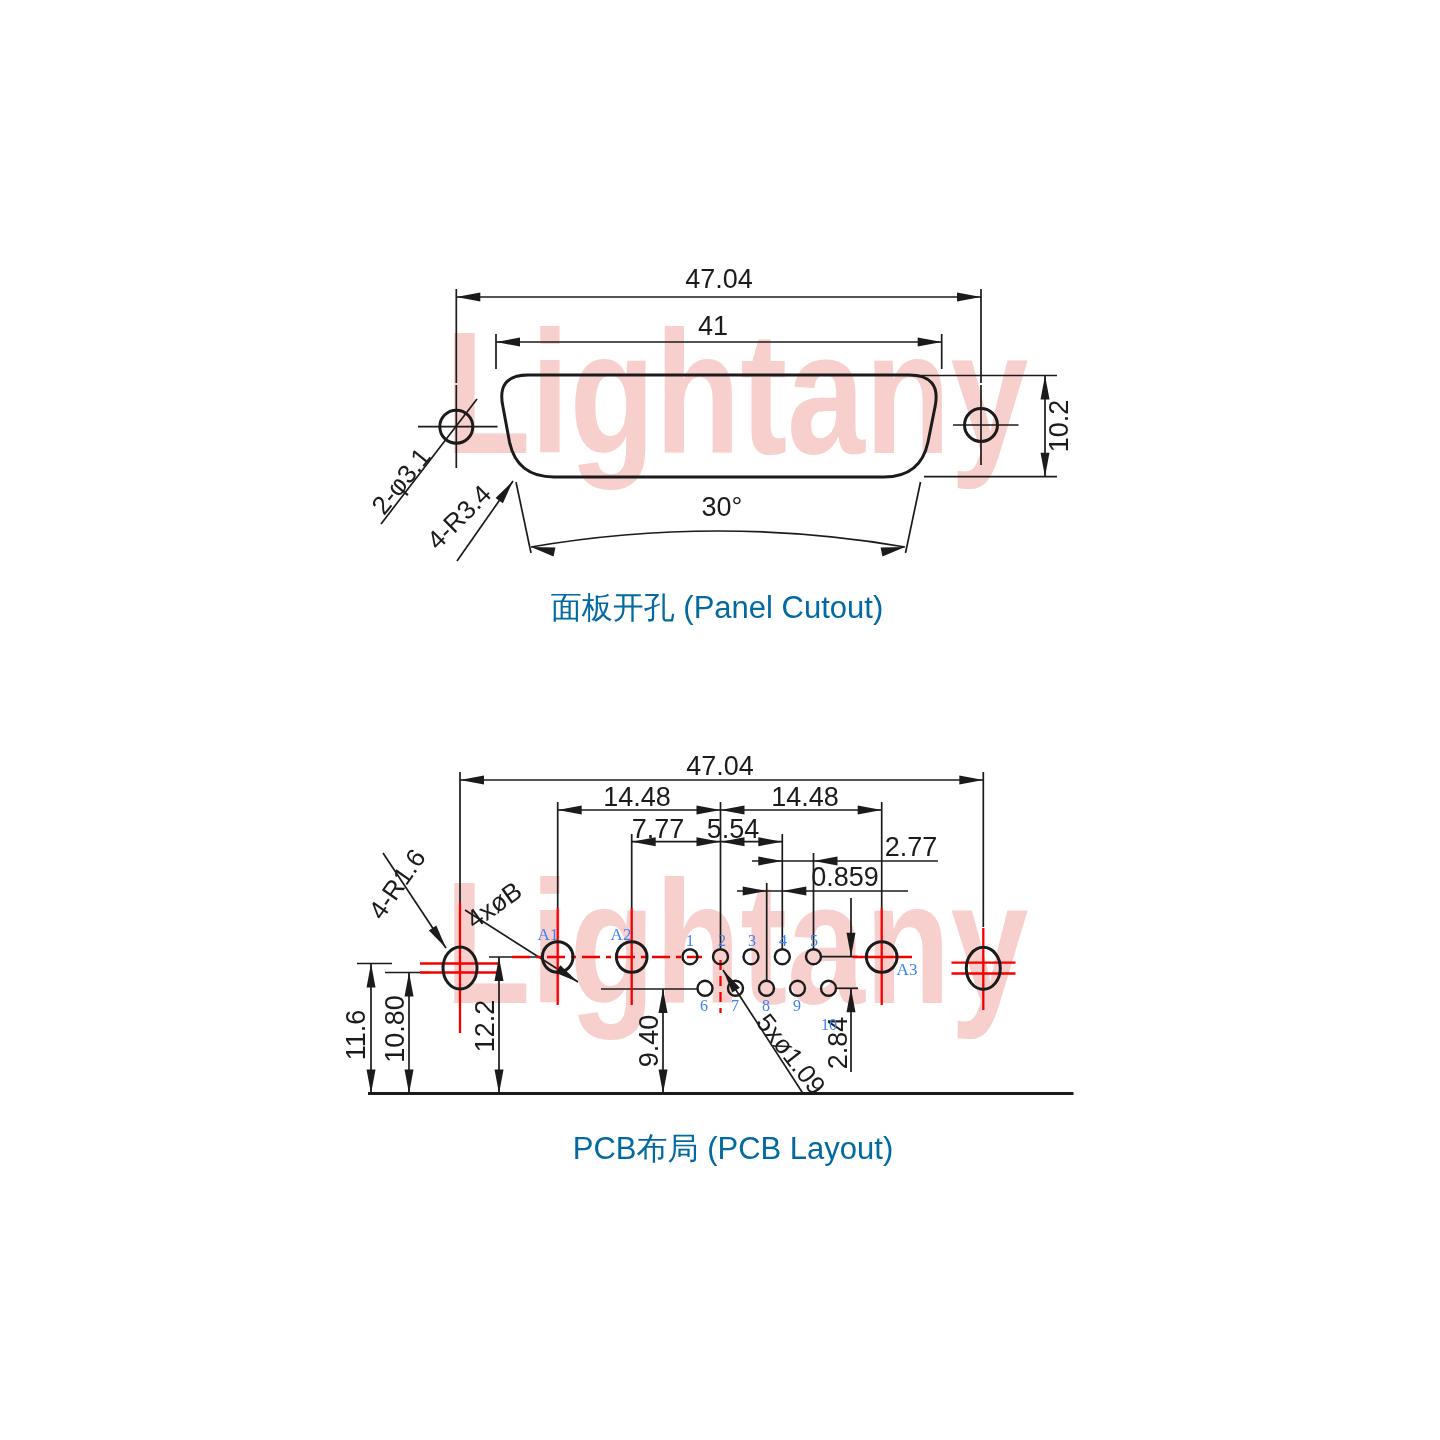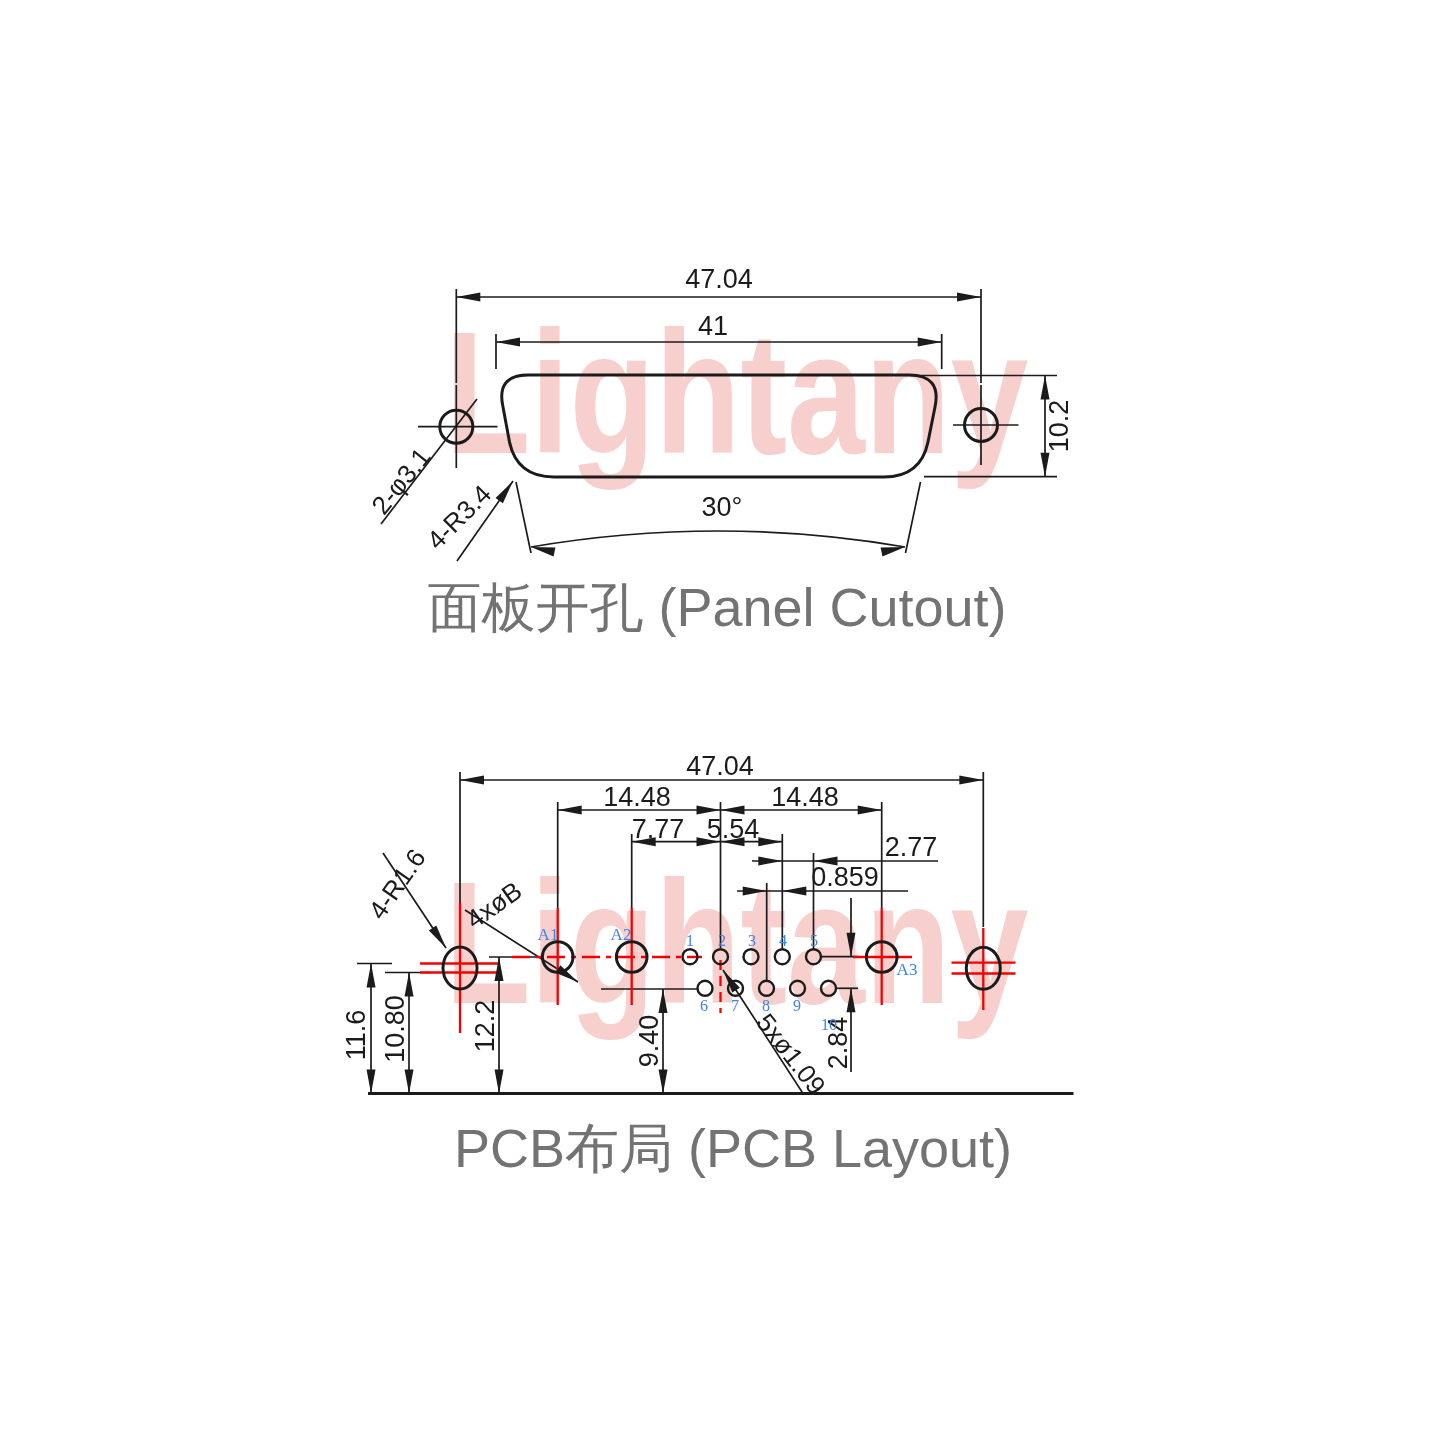--- a/index.html
+++ b/index.html
@@ -4,21 +4,21 @@
 <style>
   html,body{margin:0;padding:0;background:#ffffff;}
   #canvas{position:relative;width:1440px;height:1440px;background:#ffffff;overflow:hidden;
           font-family:"Liberation Sans", sans-serif;}
   .wm{position:absolute;font-weight:bold;font-size:175px;line-height:1;letter-spacing:0px;
       transform:scaleX(0.80);transform-origin:left top;white-space:nowrap;user-select:none;}
   #linework{position:absolute;left:0;top:0;}
   .t{position:absolute;transform:translate(-50%,-50%);font-size:27px;color:#1b1b1b;
      white-space:nowrap;line-height:1;}
   .lab{font-size:26px;}
-  .title{font-size:54px;color:#737373;}
+  .title{font-size:31px;color:#0369a1;}
   .rd{position:absolute;transform:translate(-50%,-50%);color:#3b82f6;
       font-family:"Liberation Serif", serif;font-size:16px;white-space:nowrap;line-height:1;}
   .rda{font-size:17px;}
 </style>
 </head>
 <body>
 
 <div id="canvas">
 
   <div class="wm" style="left:445px;top:305px;color:#f7cfcc;">Lightany</div>

